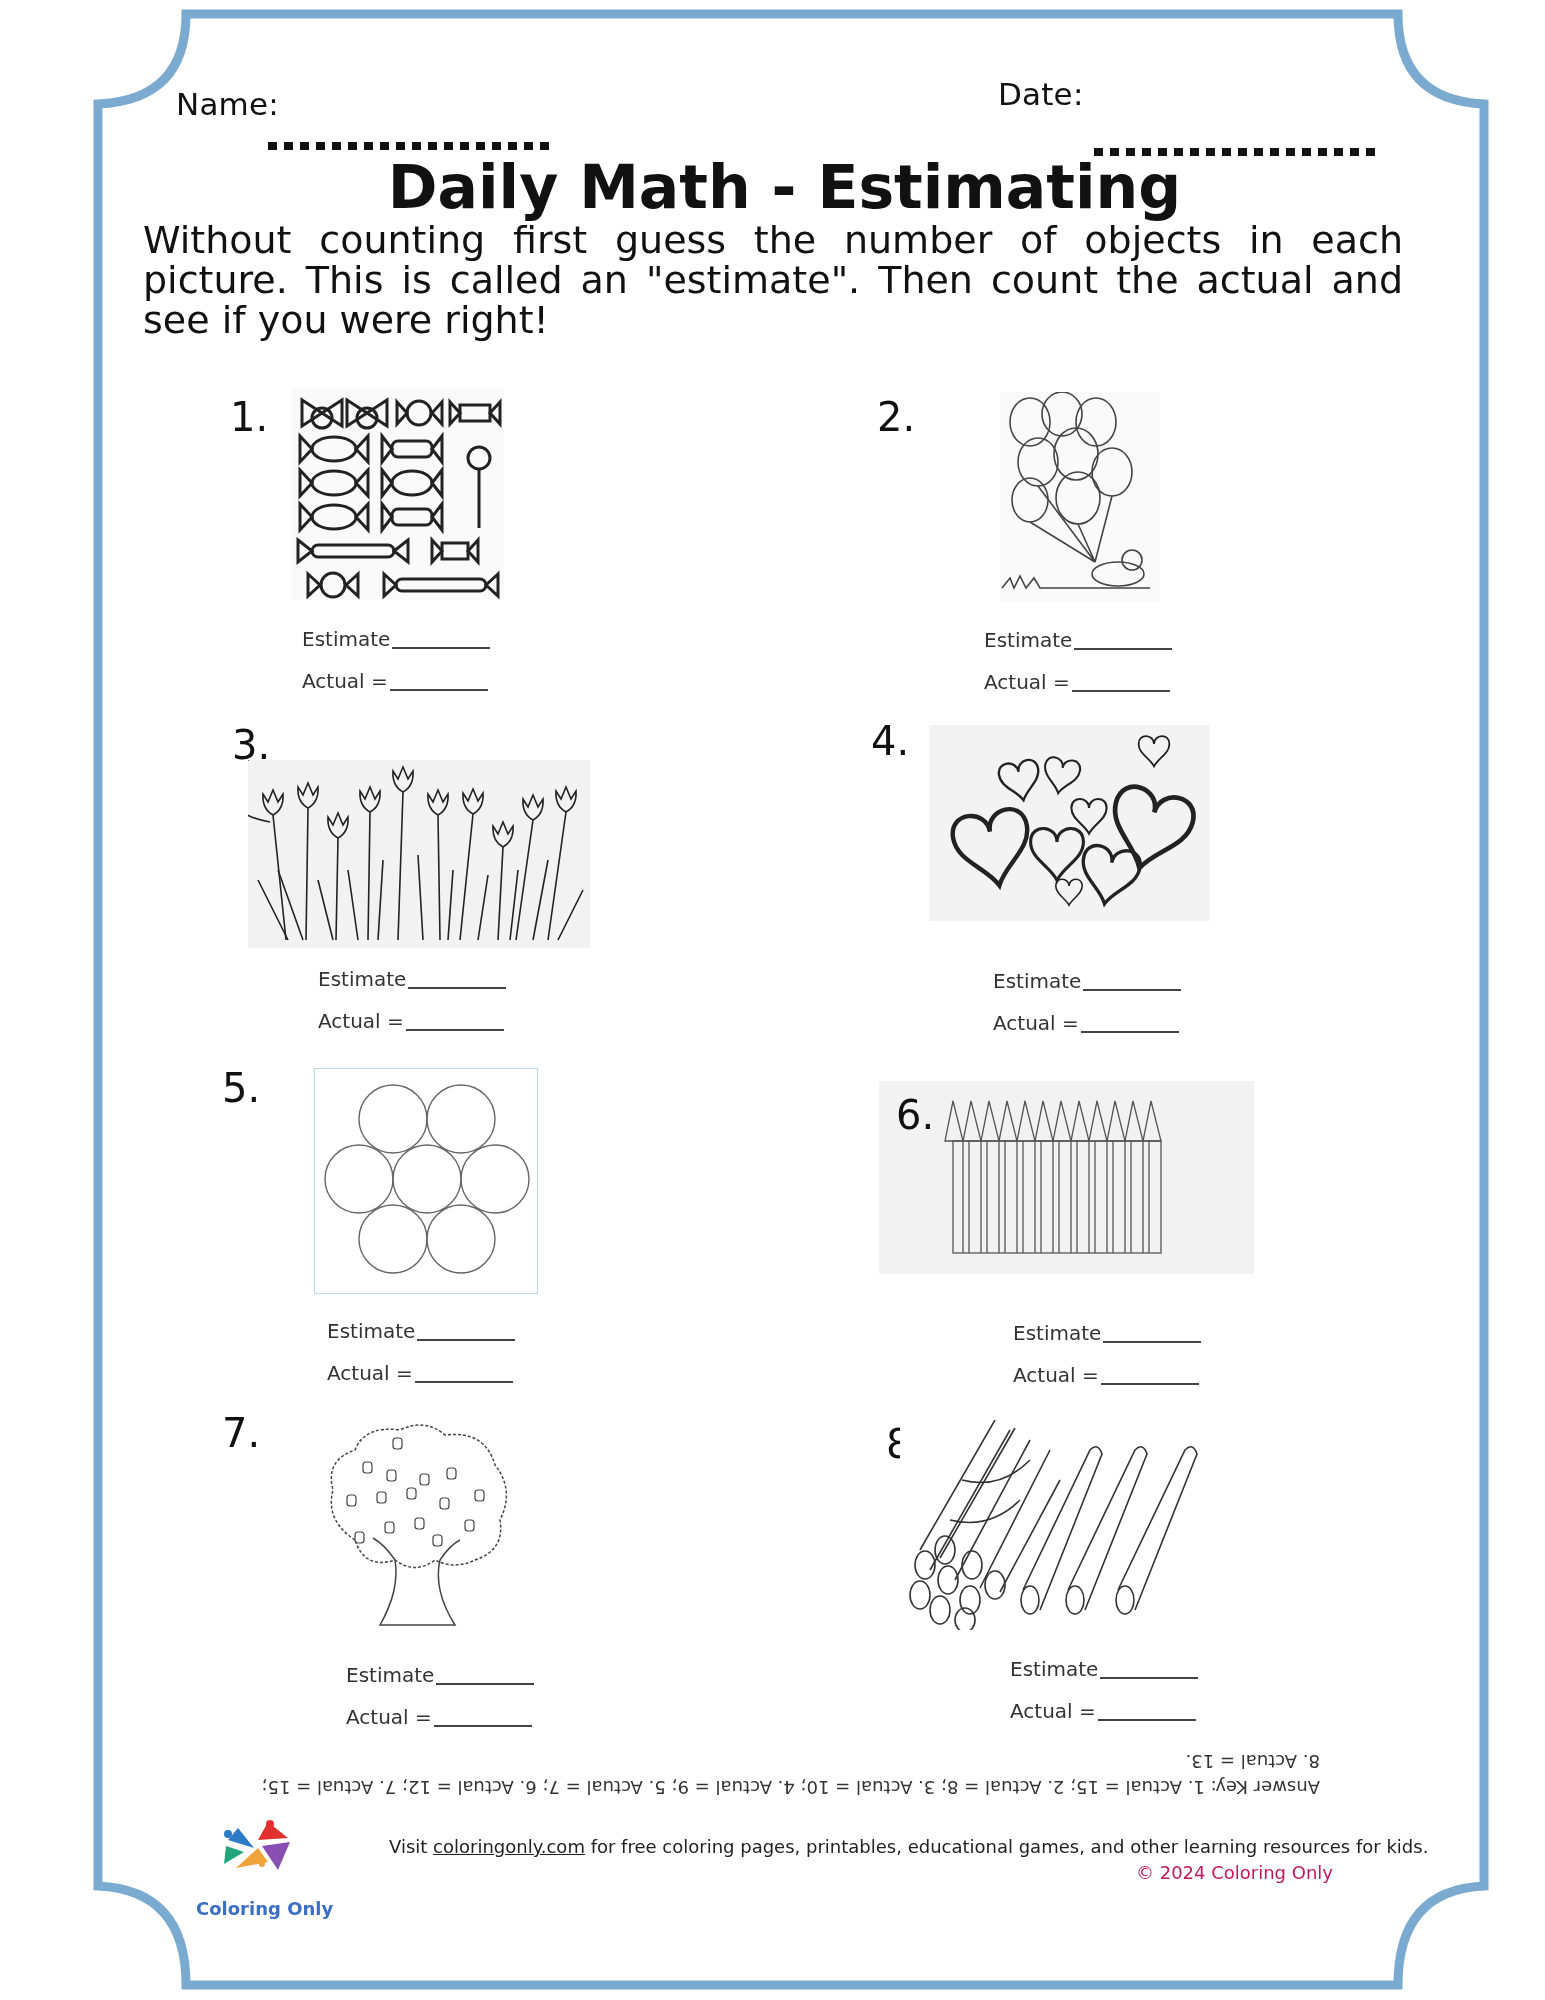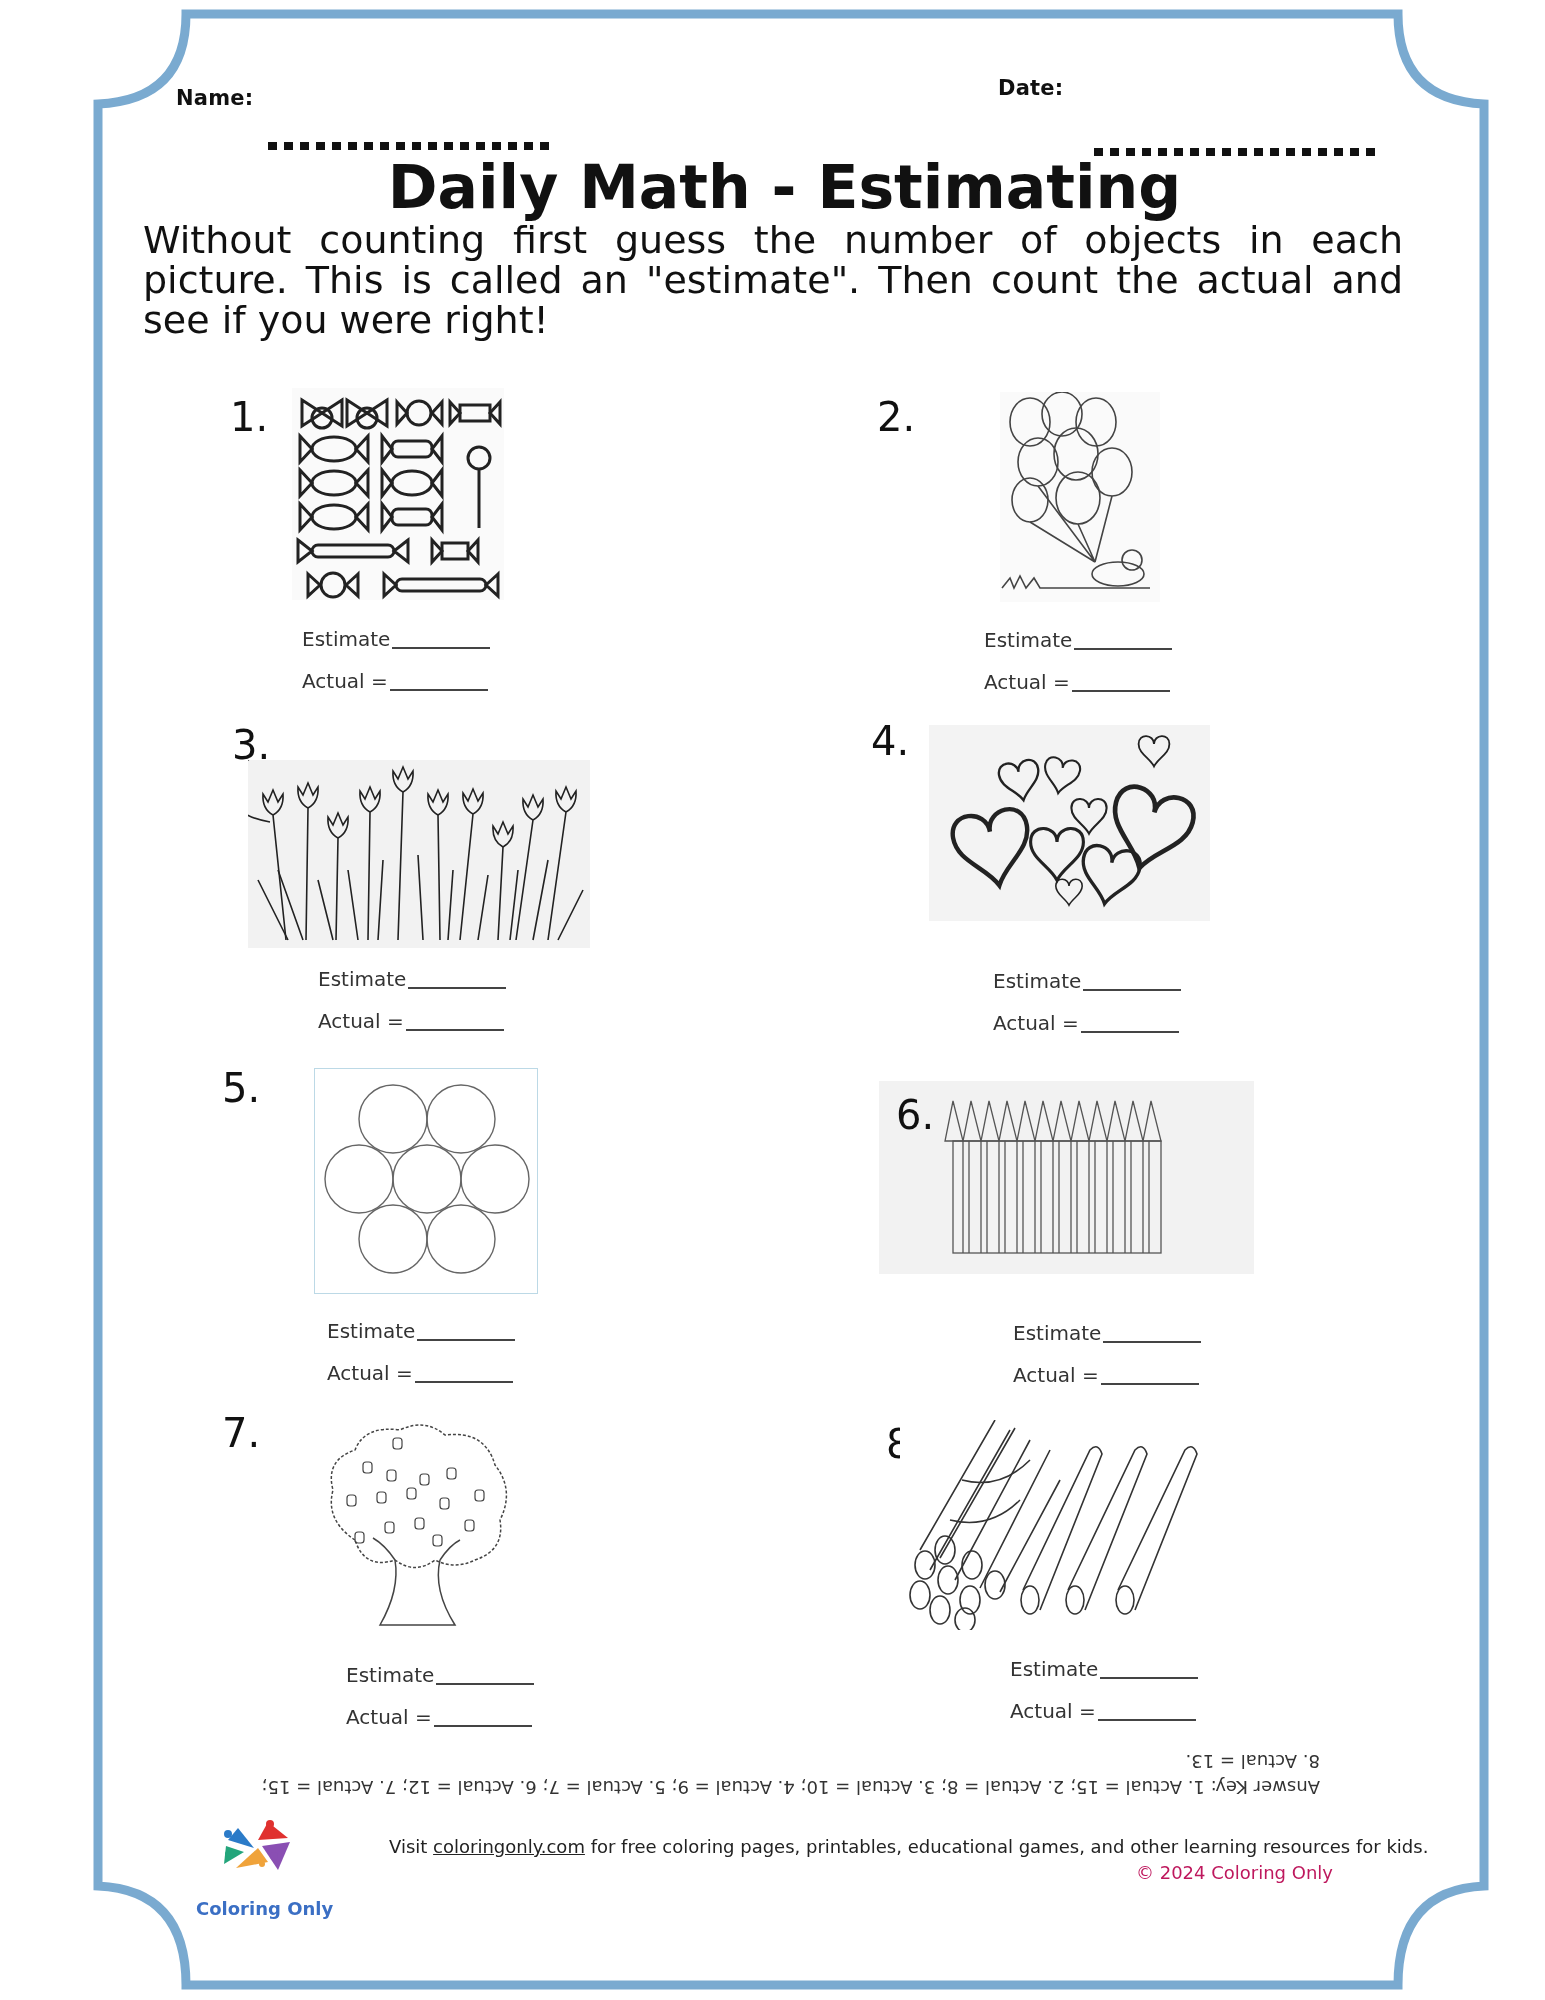--- a/index.html
+++ b/index.html
@@ -1,19 +1,19 @@
 <!DOCTYPE html>
 <html><head>
 <meta charset="utf-8">
 <style>
   html, body { margin:0; padding:0; background:#ffffff; }
   body { width:1545px; height:2000px; position:relative; overflow:hidden; font-family:"DejaVu Sans", sans-serif; color:#111; }
   .abs { position:absolute; }
   .frame { position:absolute; left:0; top:0; width:1545px; height:2000px; }
-  .lbl { font-weight:bold; font-size:21px; letter-spacing:0.2px; }
+  .lbl { font-weight:normal; font-size:31px; letter-spacing:0.2px; }
   .dots { position:absolute; height:8px; background-image:repeating-linear-gradient(90deg,#111 0 9px,transparent 9px 16px); }
   .title { position:absolute; left:0; width:1545px; top:152px; text-align:center; font-weight:bold; font-size:60px;padding-left:12px; }
   .instr { position:absolute; left:143px; width:1260px; top:220px; font-size:38px; line-height:40px; text-align:justify; text-align-last:left; }
   .num { position:absolute; font-size:40px; }
   .pic { position:absolute; background:#fafafa; }
   .field { position:absolute; font-size:20px; color:#333; }
   .field .row { height:42px; display:flex; align-items:center; }
   .field .line { display:inline-block; width:98px; border-bottom:2px solid #444; margin-left:2px; height:18px; }
   .answer { position:absolute; left:240px; top:1748px; width:1080px; font-size:18px; color:#333; transform:rotate(180deg); text-align:left; line-height:26px; }
   .footer-text { position:absolute; left:349px; top:1836px; font-size:18px; color:#222;margin-left:40px; }

